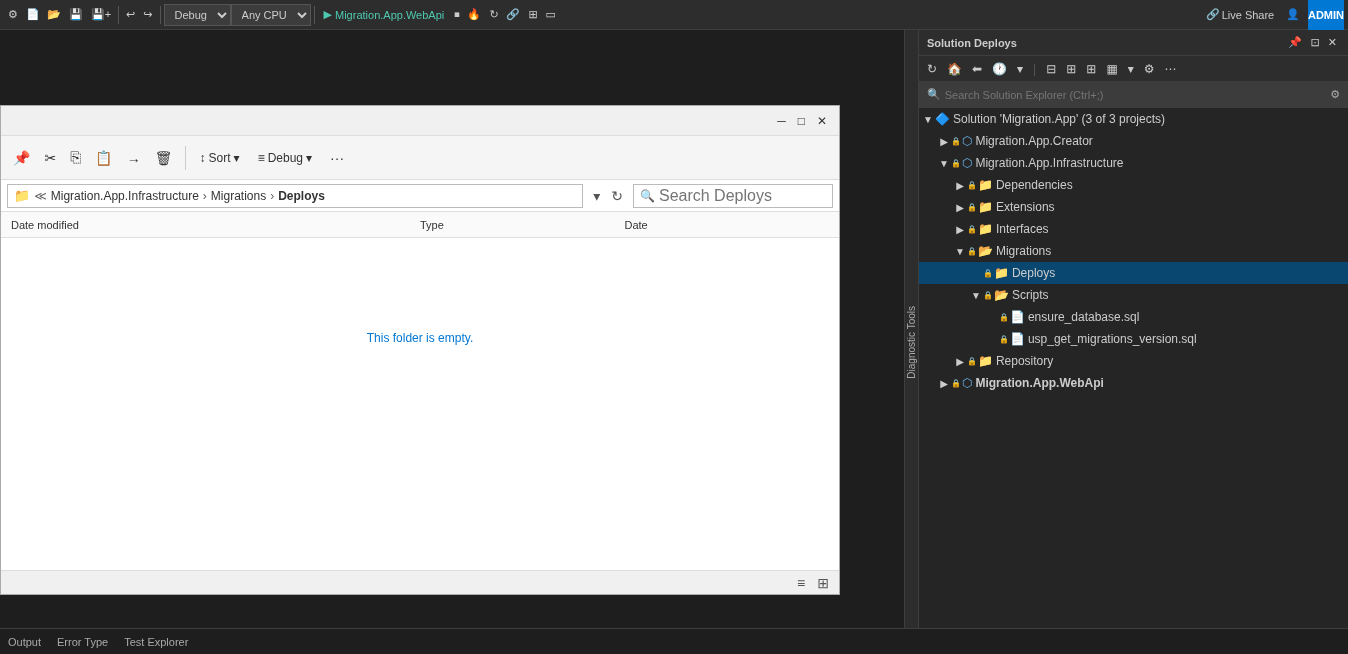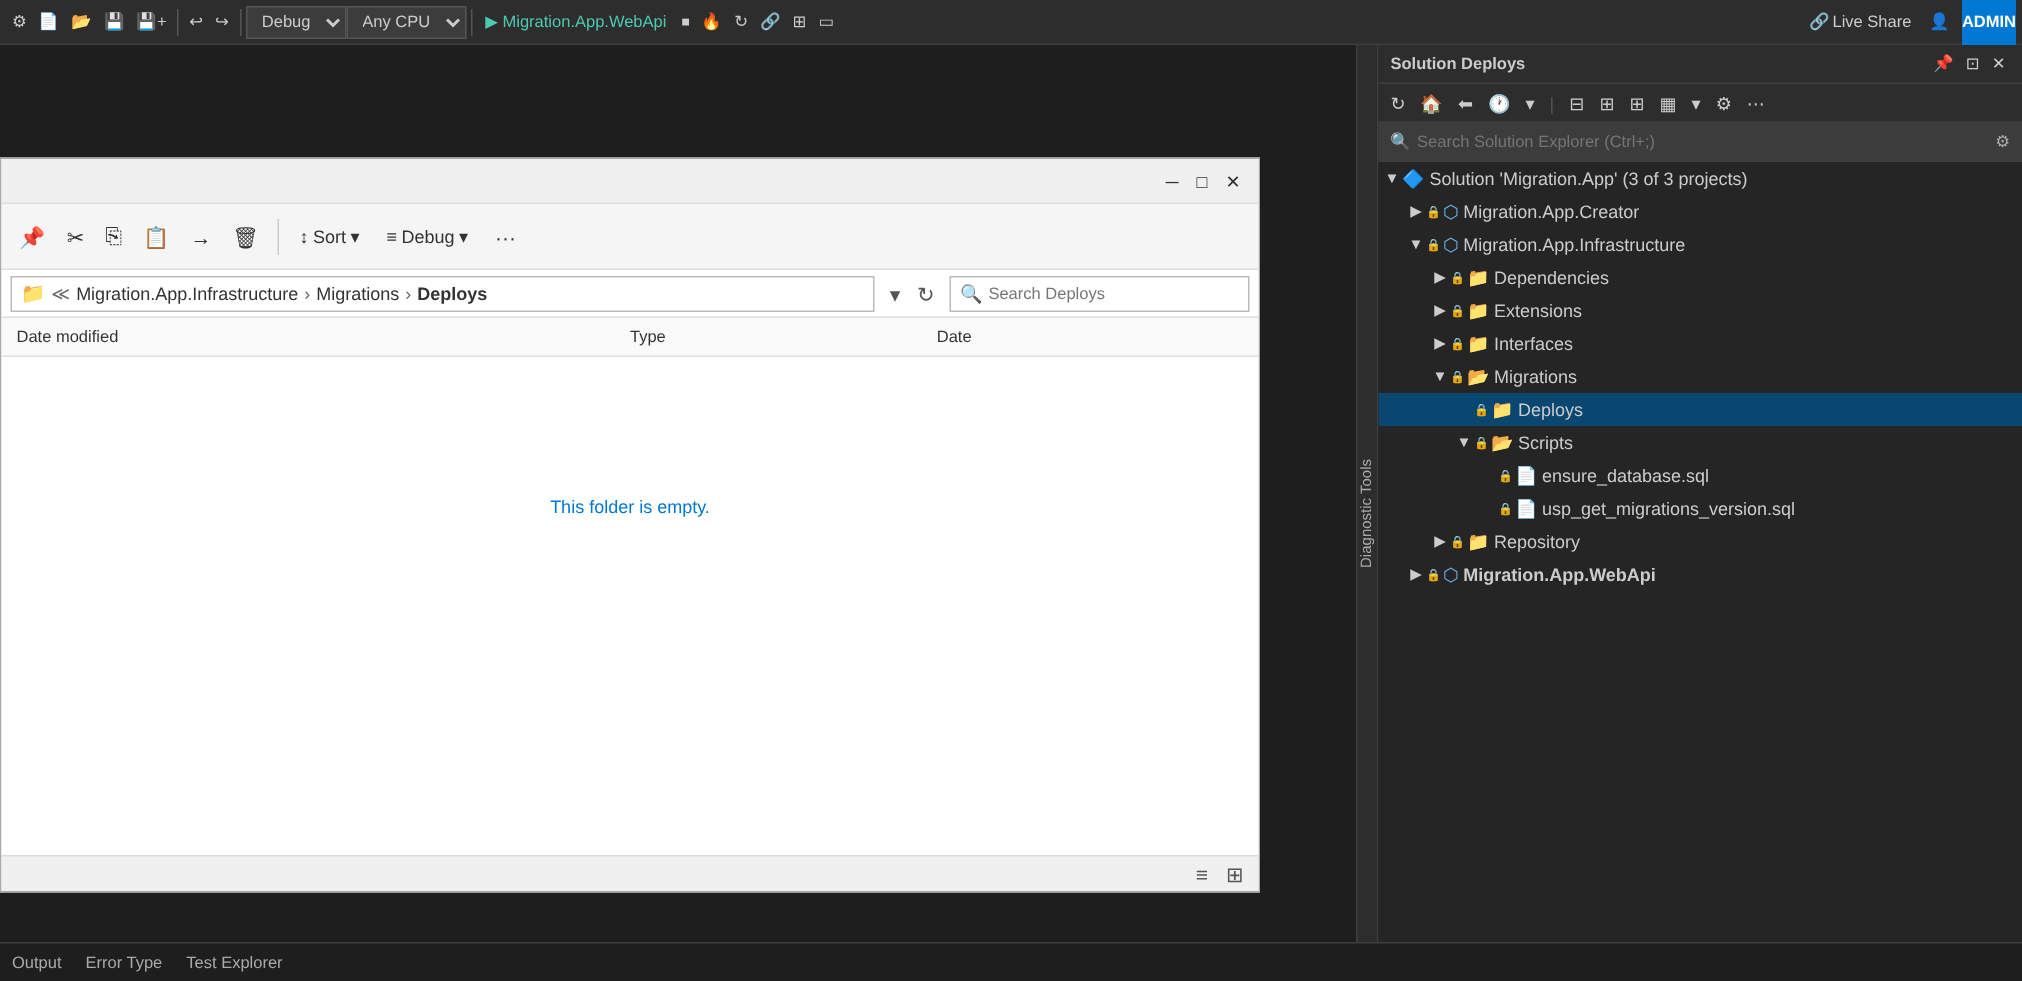--- a/index.html
+++ b/index.html
@@ -201,21 +201,21 @@
       border: 1px solid #bbb;
       height: 24px;
       padding: 0 6px;
       gap: 4px;
       background: #fff;
       min-width: 200px;
     }
     .search-box input {
       border: none;
       outline: none;
-      font-size: 11px;
+      font-size: 16px;
       color: #6d28d9;
       background: transparent;
       width: 150px;
     }
     .explorer-content {
       flex: 1;
       background: #fff;
     }
     .explorer-columns {
       display: flex;

